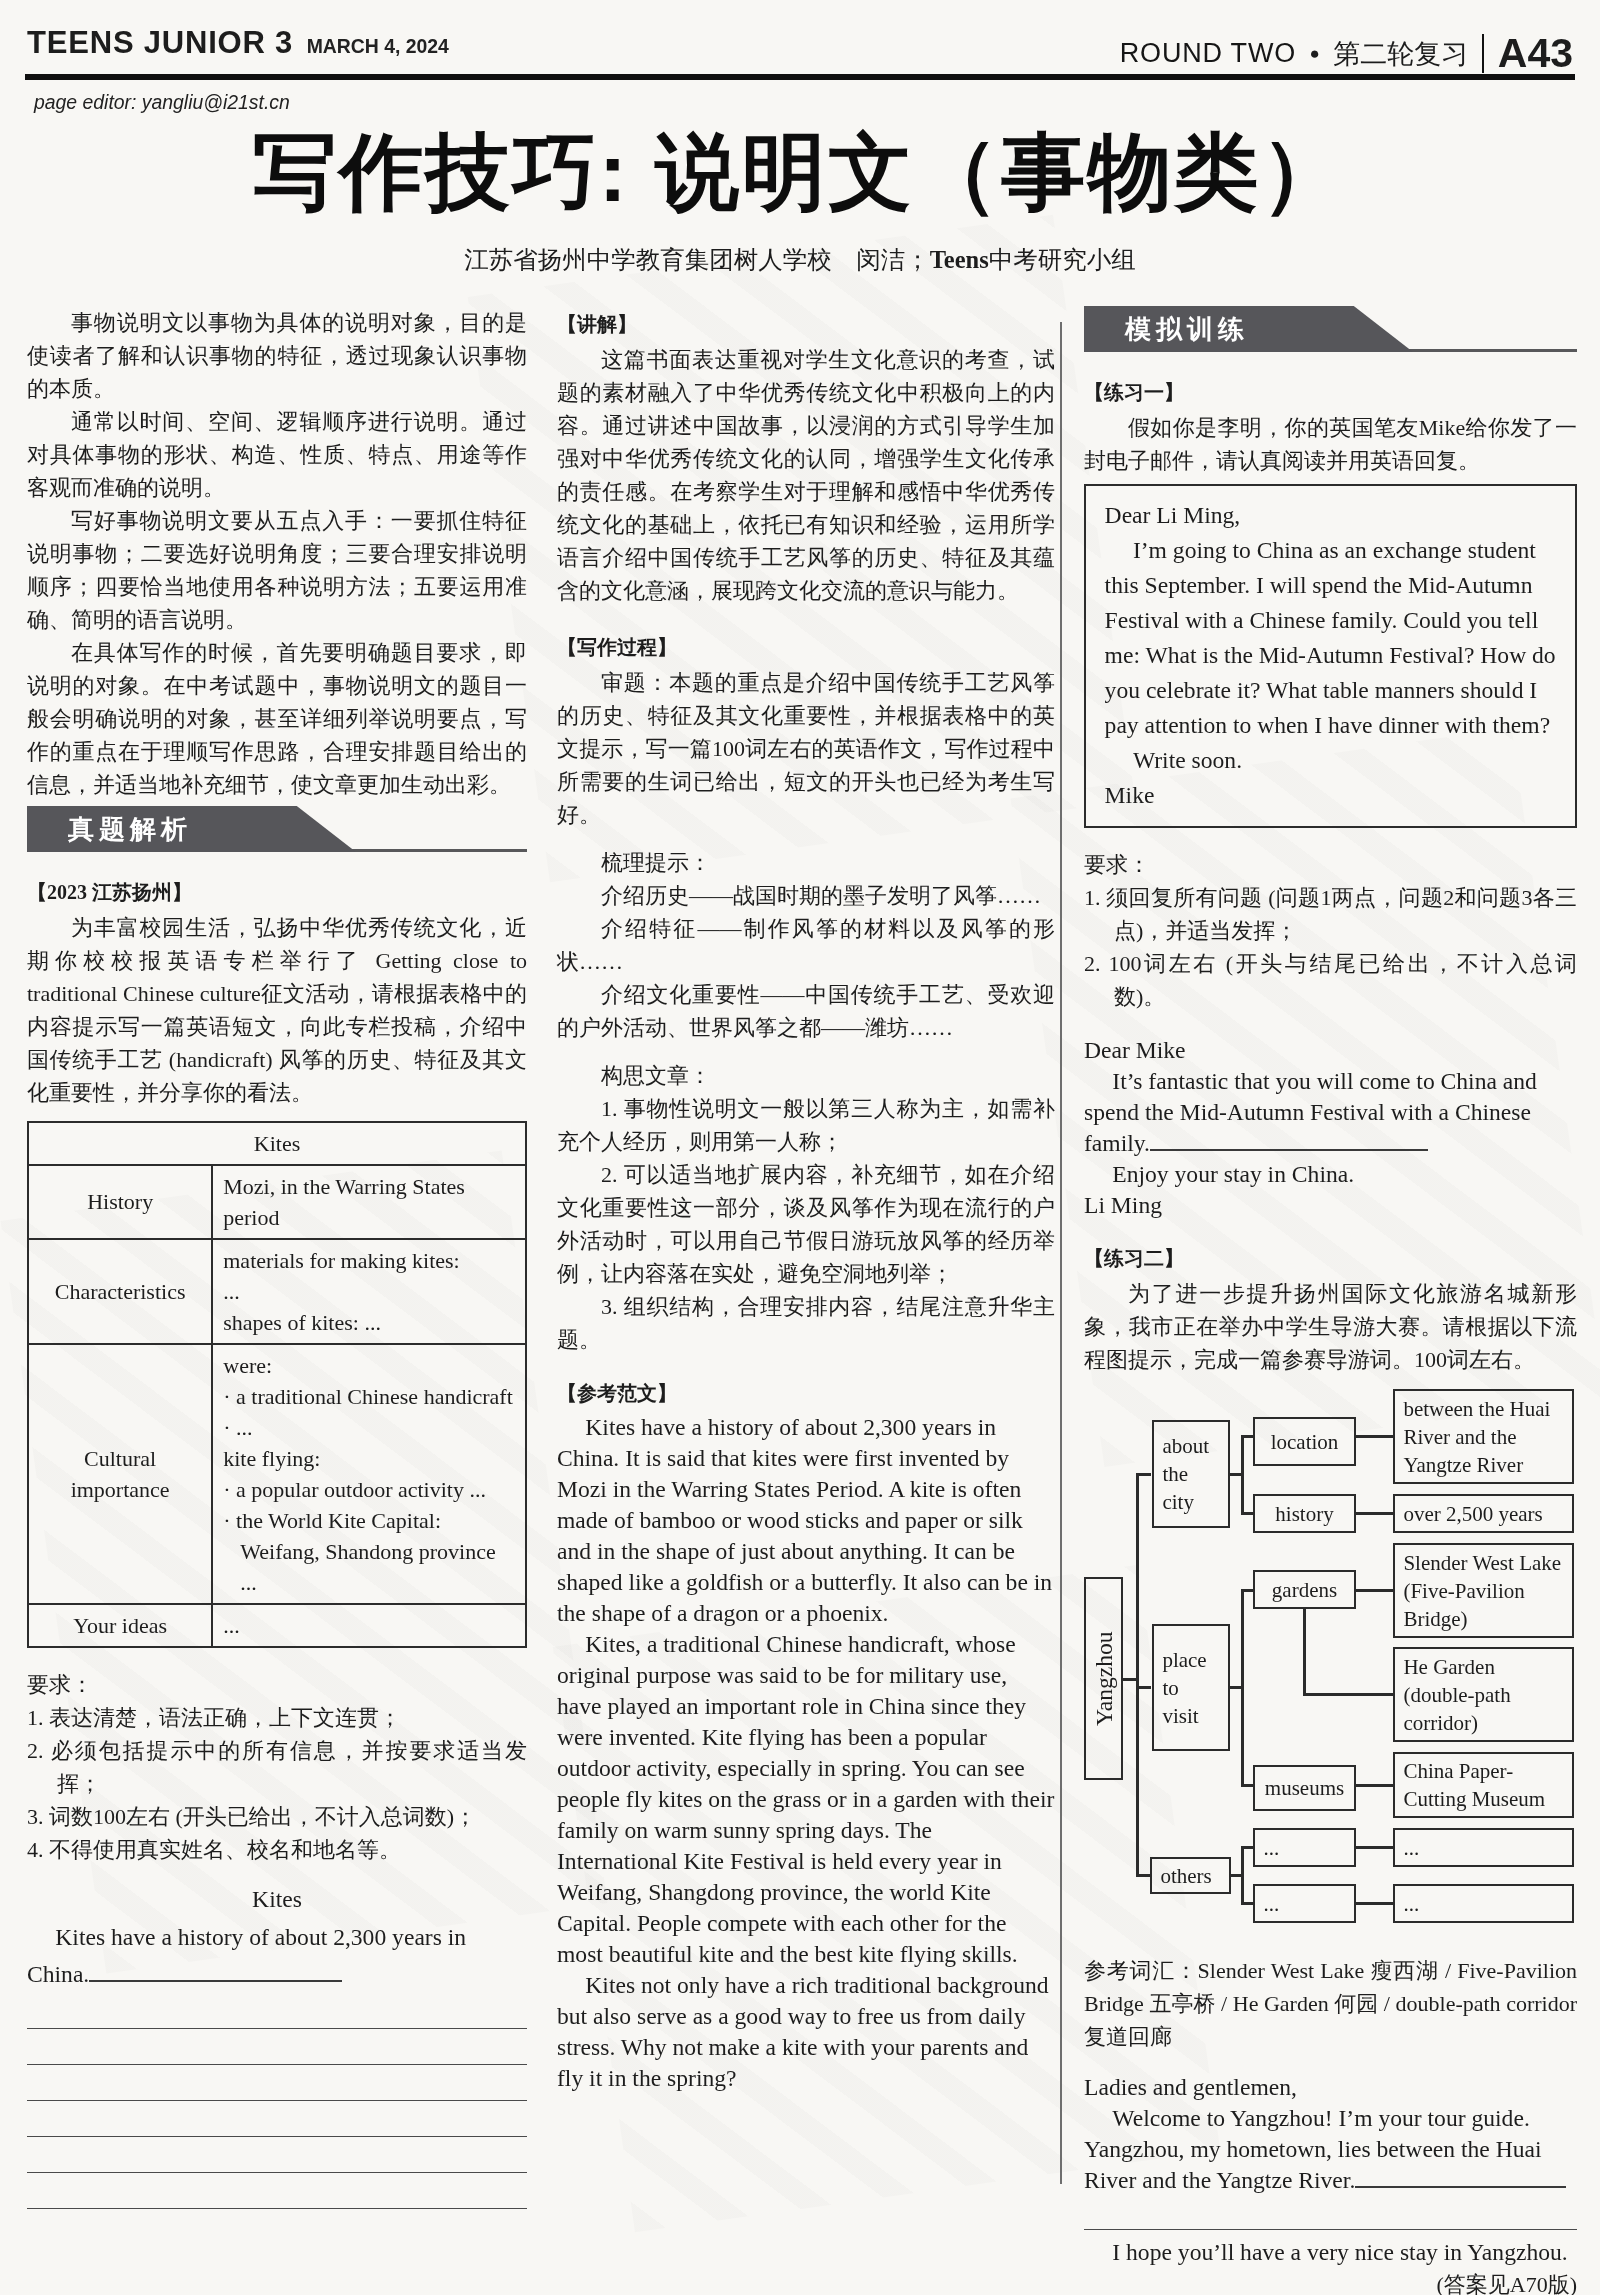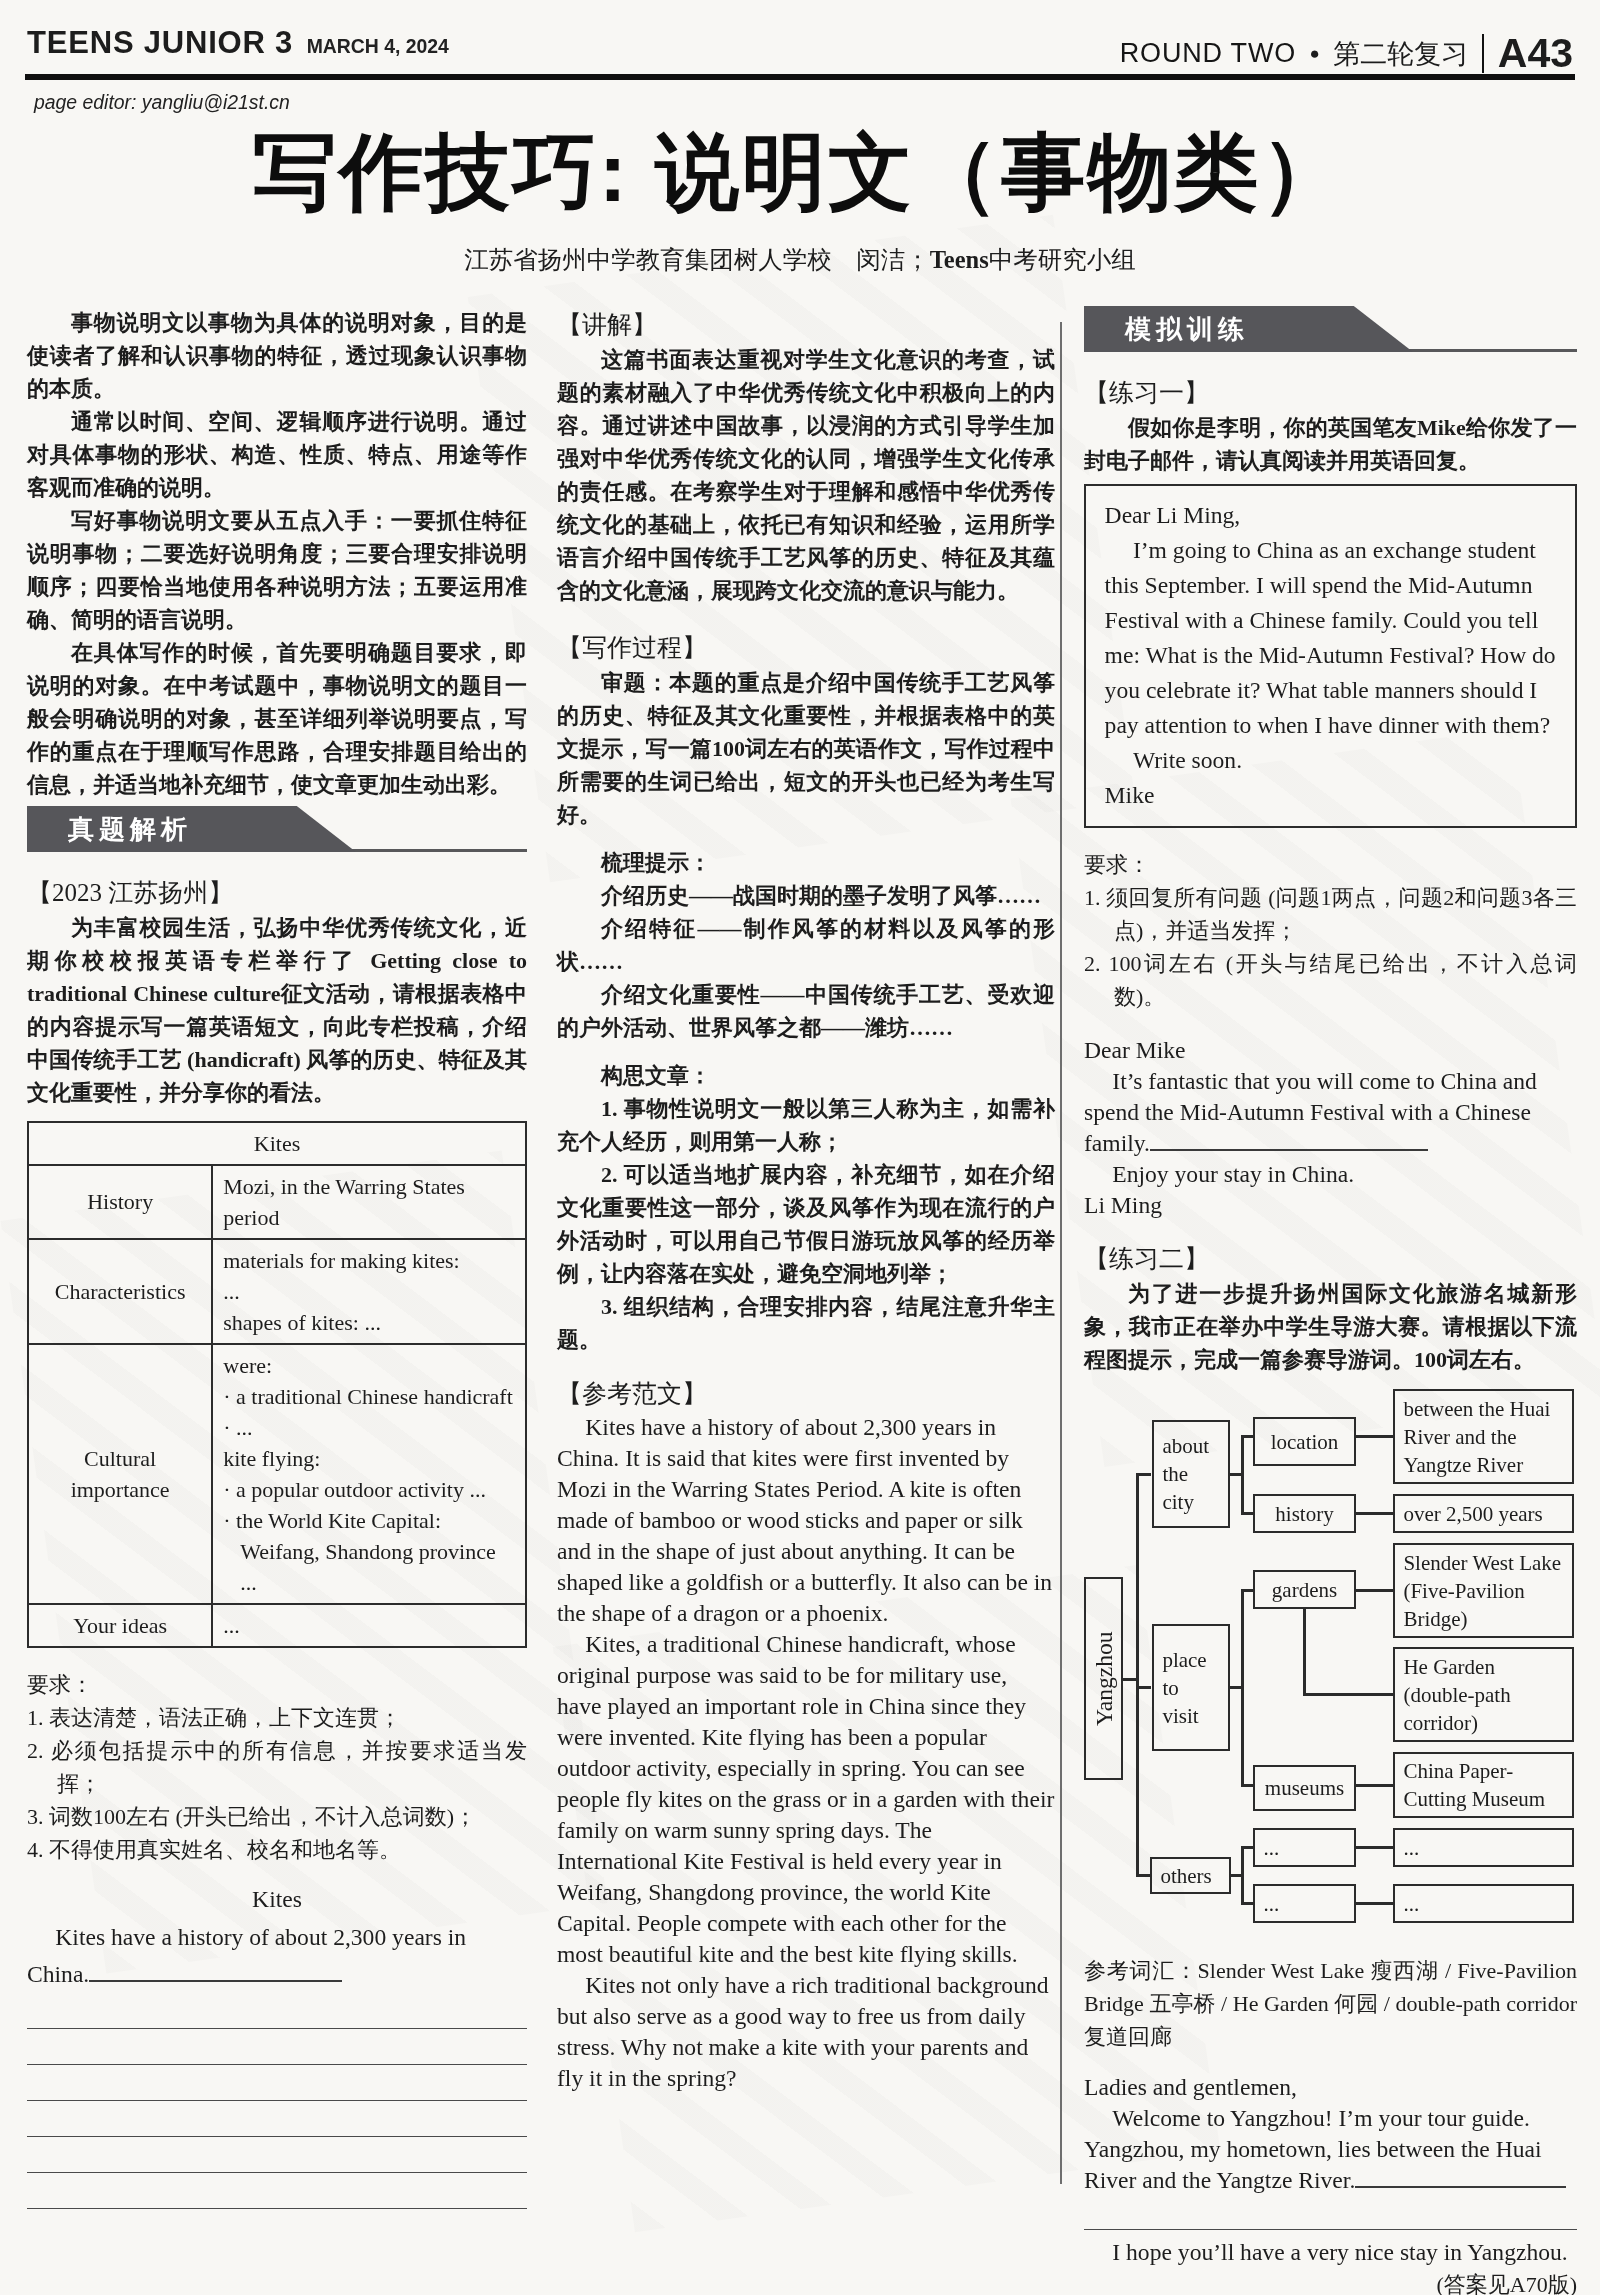--- a/index.html
+++ b/index.html
@@ -38,25 +38,25 @@
   .byline { position:absolute; top:243px; left:0; width:100%; text-align:center; font-size:24.5px; }
   .byline b { font-weight:bold; }
 
   
   .col { position:absolute; top:306px; z-index:1; }
   .col-left  { left:27px;  width:500px; }
   .col-mid   { left:557px; width:498px; }
   .col-right { left:1084px; width:493px; }
   .col-divider { position:absolute; left:1060px; top:322px; width:1.7px; height:1862px; background:#6e6e6e; z-index:1; }
 
-  .p-cn { font-size:22px; line-height:33px; text-align:justify; text-indent:2em;font-weight:bold; }
+  .p-cn { font-size:22px; line-height:33px; text-align:justify; text-indent:2em; }
   .p-cn-flat { font-size:22px; line-height:33px; text-align:justify; }
   .p-en { font-size:23.6px; line-height:31px; text-align:left; }
   .ind-en { text-indent:1.2em; }
-  .sec-head { font-size:25px; font-weight:normal; line-height:37px; }
+  .sec-head { font-size:20px; font-weight:bold; line-height:37px; }
   .hang { font-size:22px; line-height:33px; padding-left:30px; text-indent:-30px; text-align:justify; }
 
   
   .banner-row { position:relative; height:46px; margin:5px 0 22px 0; }
   .banner-rule { position:absolute; left:0; right:0; bottom:0; height:3.4px; background:#58585a; }
   .banner { position:absolute; left:0; top:0; width:329px; height:46px; background:#56565a;
     clip-path:polygon(0 0, 82% 0, 100% 100%, 0 100%);
     color:#ffffff; font-family:"Liberation Sans","DejaVu Sans",sans-serif;
     font-weight:900; font-size:26px; letter-spacing:5px;
     display:flex; align-items:center; padding-left:41px; }

